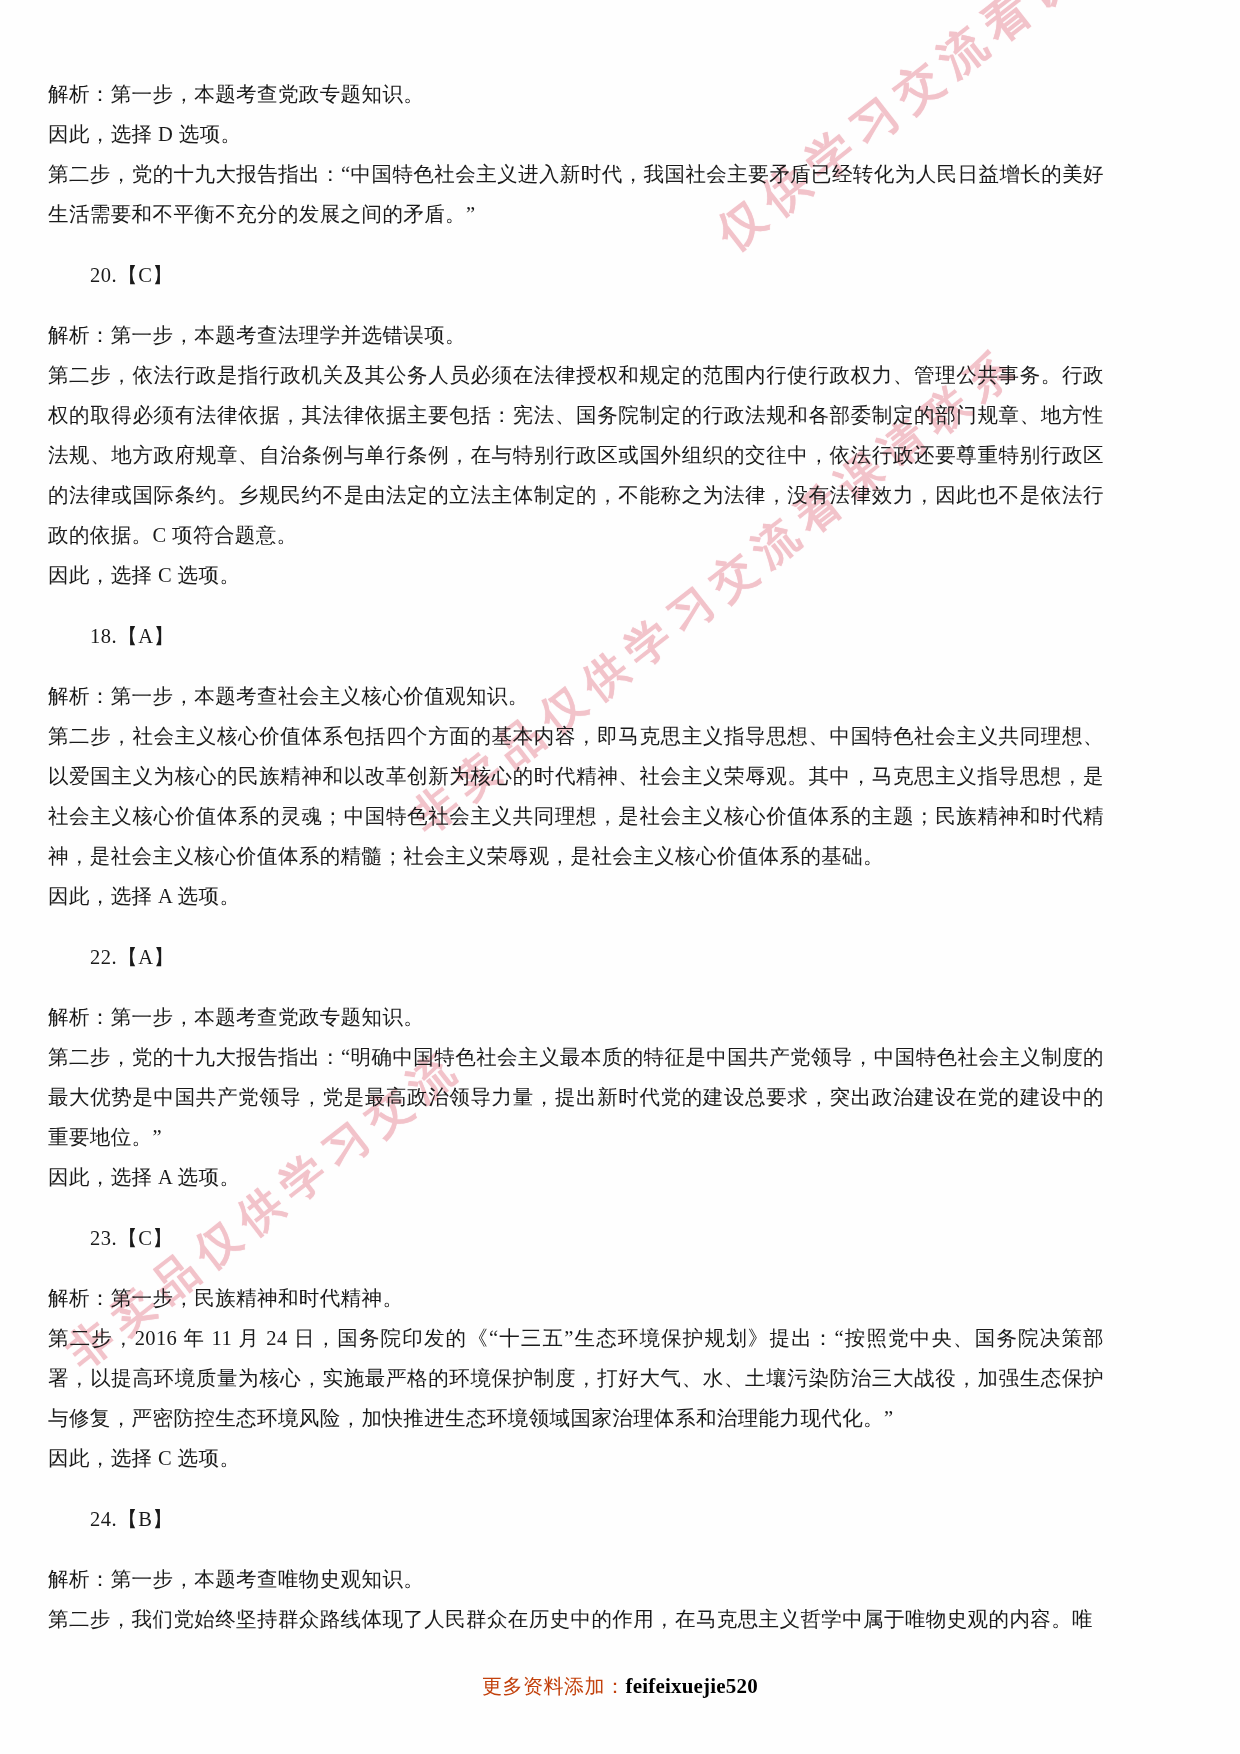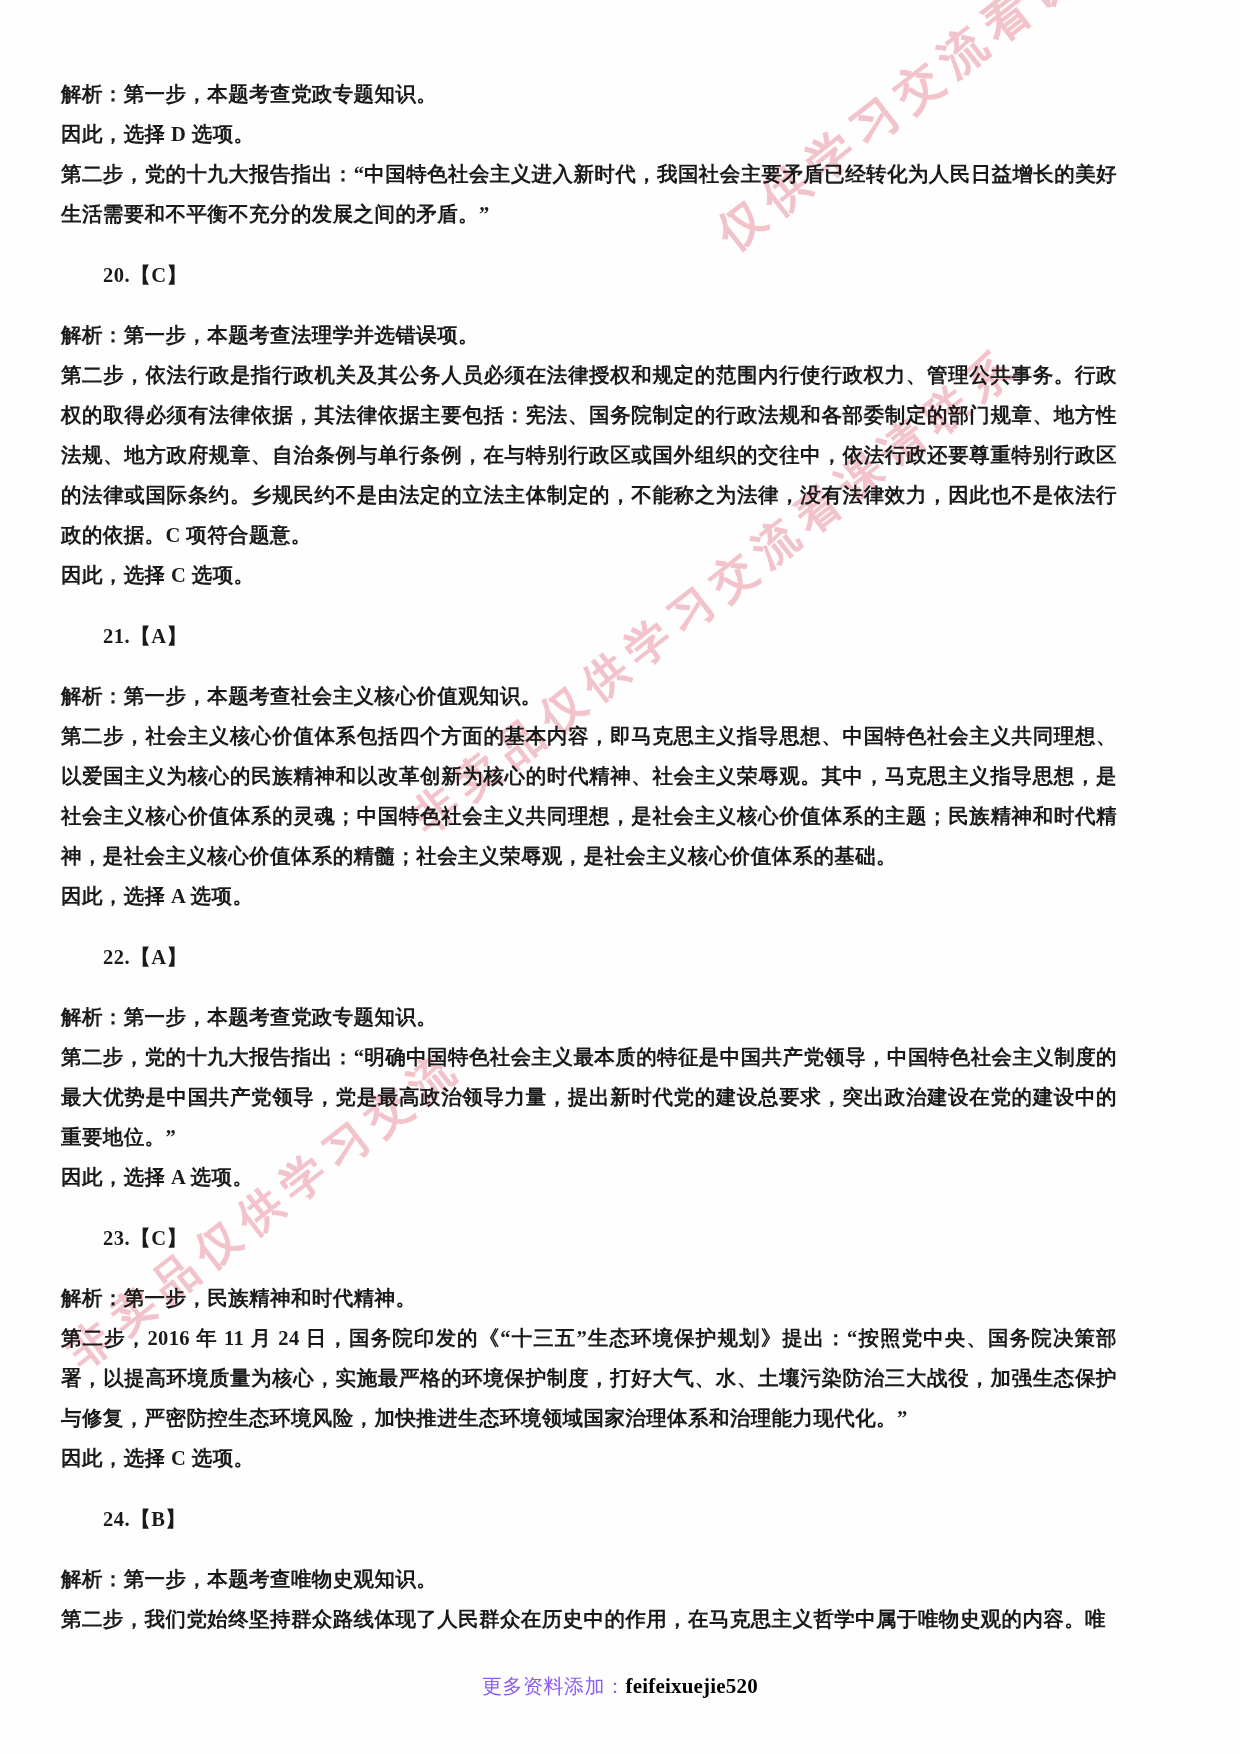--- a/index.html
+++ b/index.html
@@ -21,25 +21,24 @@
   #page {
     position: absolute;
     inset: 0;
     width: 1240px;
     height: 1754px;
     background: #fefefe;
   }
 
   #content {
     position: absolute;
-    left: 61px;
+    left: 48px;
     top: 74px;
     width: 1056px;
     z-index: 3;
-    font-weight: bold;
   }
 
   
   .line {
     font-size: 20.5px;
     line-height: 40px;
     margin: 0 0 0 0;
     letter-spacing: 0.4px;
     text-align: justify;
     text-justify: inter-character;
@@ -66,21 +65,21 @@
     position: absolute;
     left: 0;
     right: 0;
     bottom: 54px;
     text-align: center;
     z-index: 4;
   }
   #footer .ftxt {
     font-size: 20px;
     font-family: "Liberation Serif", serif;
-    color: #8b5cf6;
+    color: #c2410c;
     letter-spacing: 0.5px;
   }
   #footer .fid {
     font-weight: bold;
     font-family: "Liberation Serif", serif;
     font-size: 21px;
     color: #000;
     letter-spacing: 0.2px;
   }
 
@@ -144,21 +143,21 @@
     </div>
 
     <div class="block">
       <p class="qnum">20.【C】</p>
       <p class="line para">解析：第一步，本题考查法理学并选错误项。</p>
       <p class="line para">第二步，依法行政是指行政机关及其公务人员必须在法律授权和规定的范围内行使行政权力、管理公共事务。行政权的取得必须有法律依据，其法律依据主要包括：宪法、国务院制定的行政法规和各部委制定的部门规章、地方性法规、地方政府规章、自治条例与单行条例，在与特别行政区或国外组织的交往中，依法行政还要尊重特别行政区的法律或国际条约。乡规民约不是由法定的立法主体制定的，不能称之为法律，没有法律效力，因此也不是依法行政的依据。C 项符合题意。</p>
       <p class="line para">因此，选择 C 选项。</p>
     </div>
 
     <div class="block">
-      <p class="qnum">21.【A】</p>
+      <p class="qnum">18.【A】</p>
       <p class="line para">解析：第一步，本题考查社会主义核心价值观知识。</p>
       <p class="line para">第二步，社会主义核心价值体系包括四个方面的基本内容，即马克思主义指导思想、中国特色社会主义共同理想、以爱国主义为核心的民族精神和以改革创新为核心的时代精神、社会主义荣辱观。其中，马克思主义指导思想，是社会主义核心价值体系的灵魂；中国特色社会主义共同理想，是社会主义核心价值体系的主题；民族精神和时代精神，是社会主义核心价值体系的精髓；社会主义荣辱观，是社会主义核心价值体系的基础。</p>
       <p class="line para">因此，选择 A 选项。</p>
     </div>
 
     <div class="block">
       <p class="qnum">22.【A】</p>
       <p class="line para">解析：第一步，本题考查党政专题知识。</p>
       <p class="line para">第二步，党的十九大报告指出：“明确中国特色社会主义最本质的特征是中国共产党领导，中国特色社会主义制度的最大优势是中国共产党领导，党是最高政治领导力量，提出新时代党的建设总要求，突出政治建设在党的建设中的重要地位。”</p>
       <p class="line para">因此，选择 A 选项。</p>

